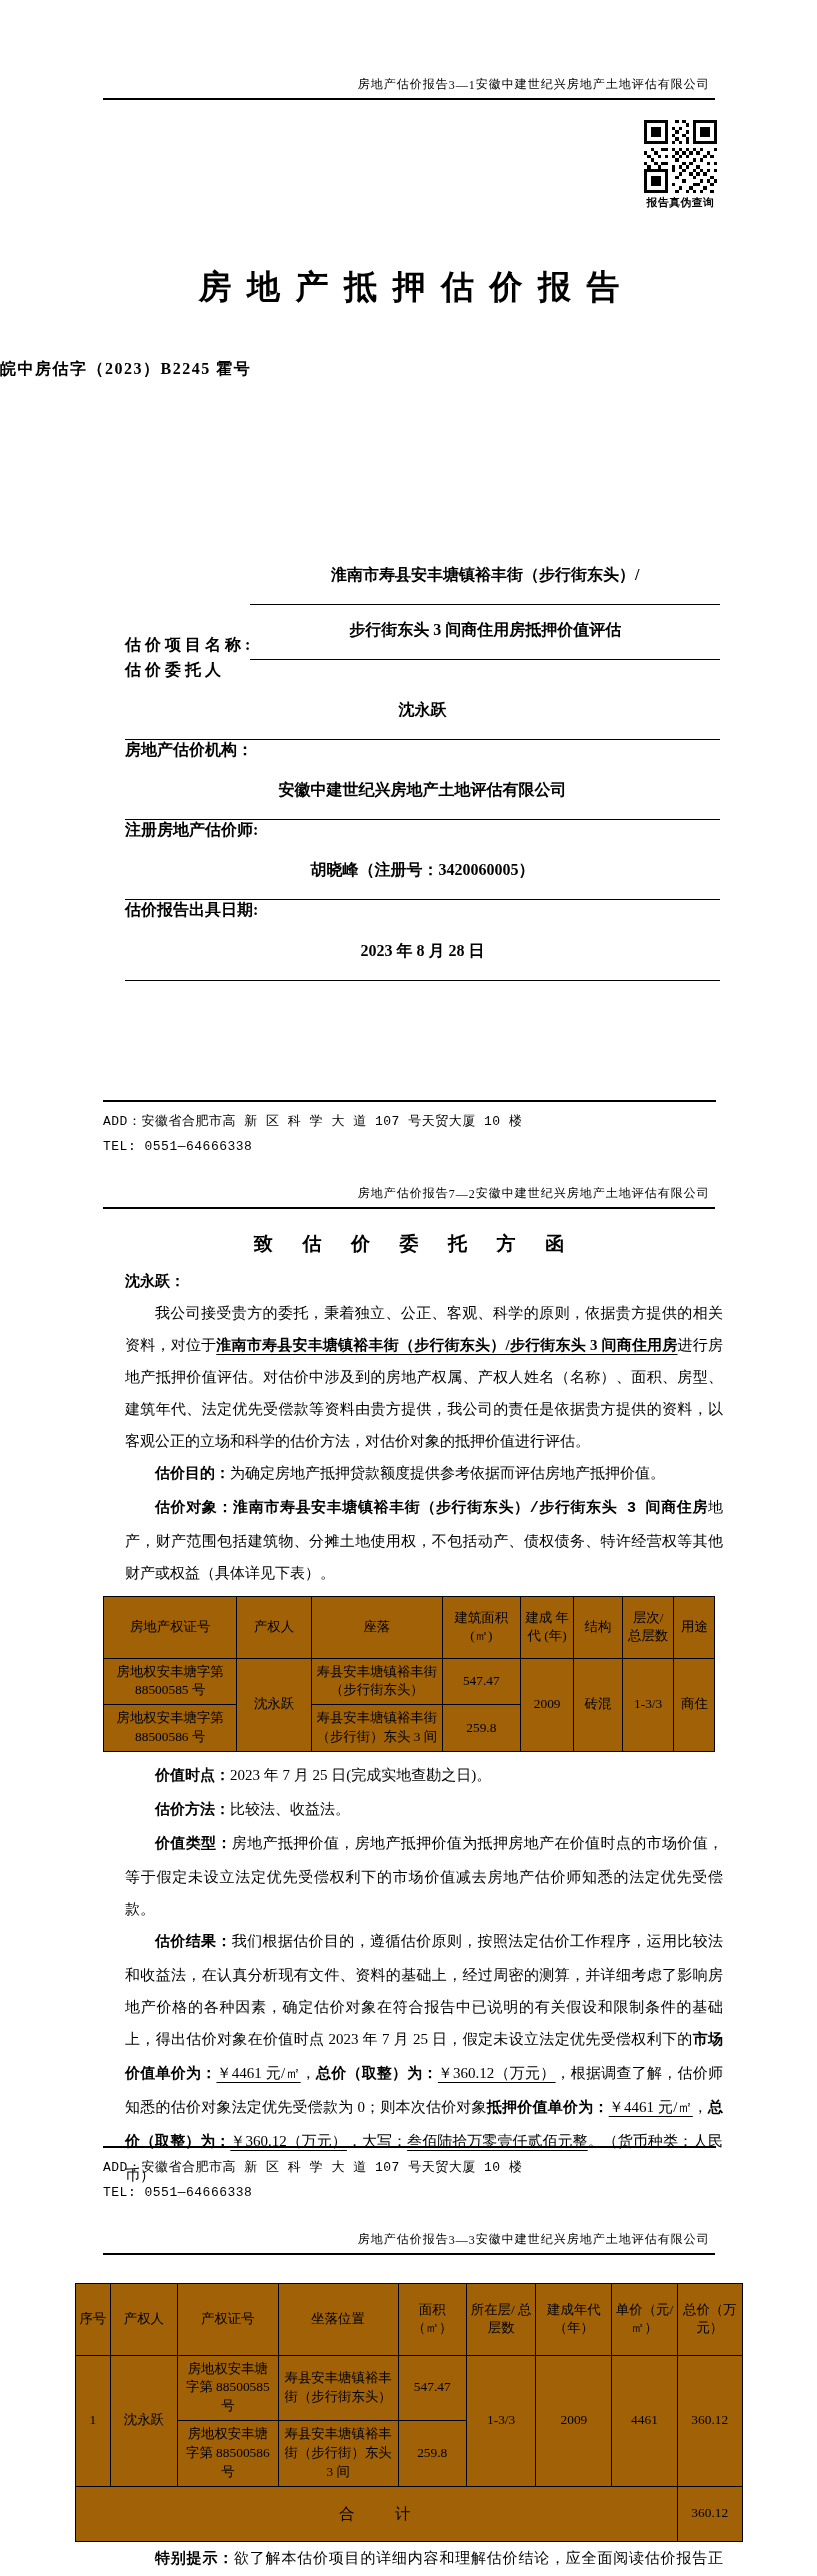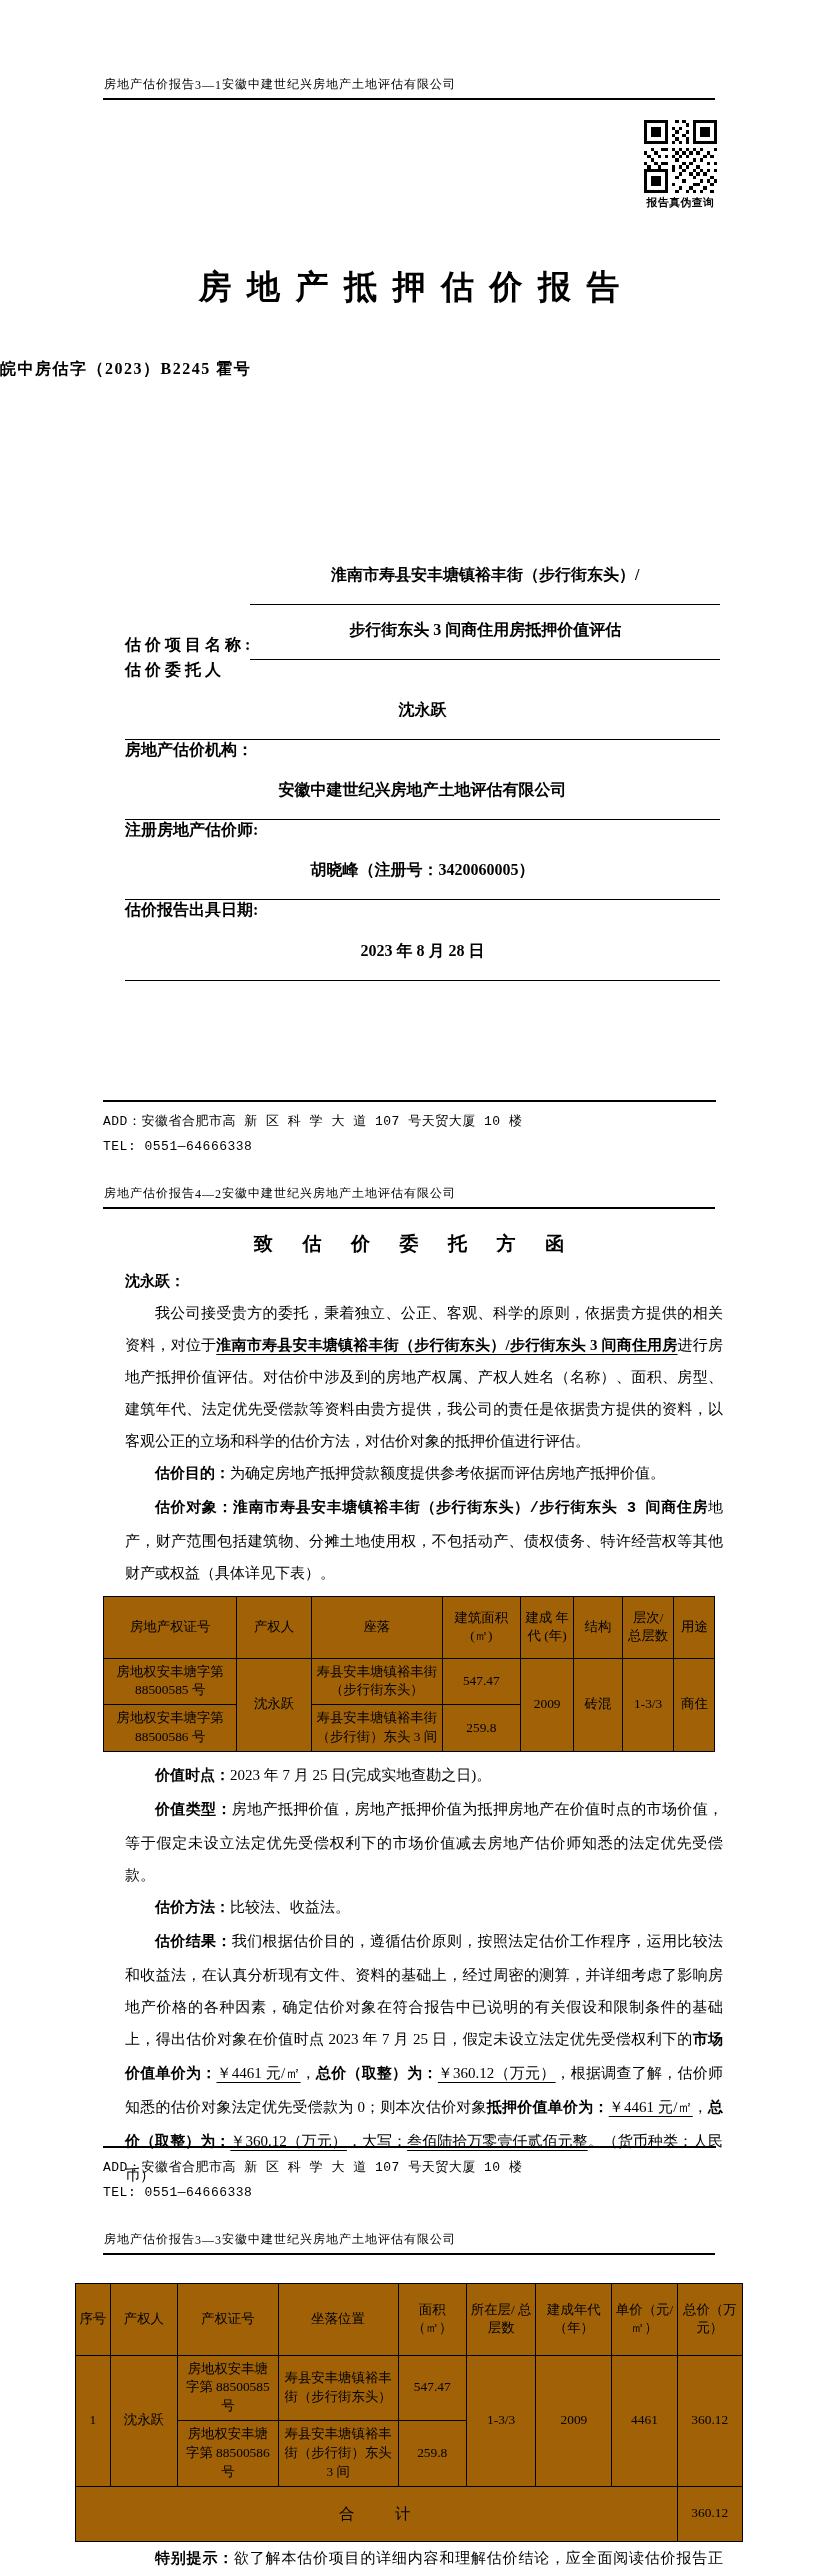--- a/index.html
+++ b/index.html
@@ -9,21 +9,21 @@
     -webkit-font-smoothing:antialiased;
   }
   .page{position:absolute;left:0;width:818px;overflow:hidden;background:#fff;}
   #page1{top:0;height:1180px;}
   #page2{top:1180px;height:1046px;}
   #page3{top:2226px;height:1124px;}
 
   
   .pg-header{
     margin:5.2px 103px 0 103px;
-    display:flex;justify-content:flex-start;align-items:flex-end;
+    display:flex;justify-content:flex-end;align-items:flex-end;
     font-size:12px;letter-spacing:1px;
     padding:0 5.2px 5.2px 1px;
     border-bottom:2.1px solid #000;
   }
   #page1 .pg-header{margin-top:76px;}
   .pg-header span{white-space:nowrap;}
 
   
   .pg-footer{position:absolute;left:103px;right:102px;bottom:20.6px;}
   .pf-rule{border-top:2.1px solid #000;margin-bottom:7.2px;}
@@ -141,21 +141,21 @@
   <div class="pg-footer">
     <div class="pf-rule"></div>
     <div class="pf-line">ADD：安徽省合肥市高 新 区 科 学 大 道 107 号天贸大厦 10 楼</div>
     <div class="pf-line">TEL: 0551—64666338</div>
   </div>
 </div>
 
 <div class="page" id="page2">
   <div class="pg-header">
     <span>房地产估价报告</span>
-    <span>4—2</span>
+    <span>7—2</span>
     <span>安徽中建世纪兴房地产土地评估有限公司</span>
   </div>
 
   <div class="letter-title">致 估 价 委 托 方 函</div>
 
   <div class="letter-body">
     <p class="salut">沈永跃：</p>
     <p><span>我公司接受贵方的委托，秉着独立、公正、客观、科学的原则，依据贵方提供的相关资料，对位于</span><span class="bu">淮南市寿县安丰塘镇裕丰街（步行街东头）/步行街东头 3 间商住用房</span><span>进行房地产抵押价值评估。对估价中涉及到的房地产权属、产权人姓名（名称）、面积、房型、建筑年代、法定优先受偿款等资料由贵方提供，我公司的责任是依据贵方提供的资料，以客观公正的立场和科学的估价方法，对估价对象的抵押价值进行评估。</span></p>
     <p><b class="lbl">估价目的：</b><span>为确定房地产抵押贷款额度提供参考依据而评估房地产抵押价值。</span></p>
     <p><b class="lbl">估价对象：</b><b class="lbl">淮南市寿县安丰塘镇裕丰街（步行街东头）/步行街东头 3 间商住房</b><span>地产，财产范围包括建筑物、分摊土地使用权，不包括动产、债权债务、特许经营权等其他财产或权益（具体详见下表）。</span></p>
@@ -184,22 +184,22 @@
       </tr>
       <tr>
         <td>房地权安丰塘字第 88500586 号</td>
         <td>寿县安丰塘镇裕丰街（步行街）东头 3 间</td>
         <td>259.8</td>
       </tr>
     </tbody>
       </table>
 
     <p><b class="lbl">价值时点：</b><span>2023 年 7 月 25 日(完成实地查勘之日)。</span></p>
+    <p><b class="lbl">估价方法：</b><span>比较法、收益法。</span></p>
     <p><b class="lbl">价值类型：</b><span>房地产抵押价值，房地产抵押价值为抵押房地产在价值时点的市场价值，等于假定未设立法定优先受偿权利下的市场价值减去房地产估价师知悉的法定优先受偿款。</span></p>
-    <p><b class="lbl">估价方法：</b><span>比较法、收益法。</span></p>
     <p><b class="lbl">估价结果：</b><span>我们根据估价目的，遵循估价原则，按照法定估价工作程序，运用比较法和收益法，在认真分析现有文件、资料的基础上，经过周密的测算，并详细考虑了影响房地产价格的各种因素，确定估价对象在符合报告中已说明的有关假设和限制条件的基础上，得出估价对象在价值时点 2023 年 7 月 25 日，假定未设立法定优先受偿权利下的</span><b class="lbl">市场价值单价为：</b><span class="un">￥4461 元/㎡</span><span>，</span><b class="lbl">总价（取整）为：</b><span class="un">￥360.12（万元）</span><span>，根据调查了解，估价师知悉的估价对象法定优先受偿款为 0；则本次估价对象</span><b class="lbl">抵押价值单价为：</b><span class="un">￥4461 元/㎡</span><span>，</span><b class="lbl">总价（取整）为：</b><span class="un">￥360.12（万元）</span><span>，大写：</span><span class="un">叁佰陆拾万零壹仟贰佰元整</span><span>。（货币种类：人民币）</span></p>
   </div>
 
   <div class="pg-footer">
     <div class="pf-rule"></div>
     <div class="pf-line">ADD：安徽省合肥市高 新 区 科 学 大 道 107 号天贸大厦 10 楼</div>
     <div class="pf-line">TEL: 0551—64666338</div>
   </div>
 </div>
 

